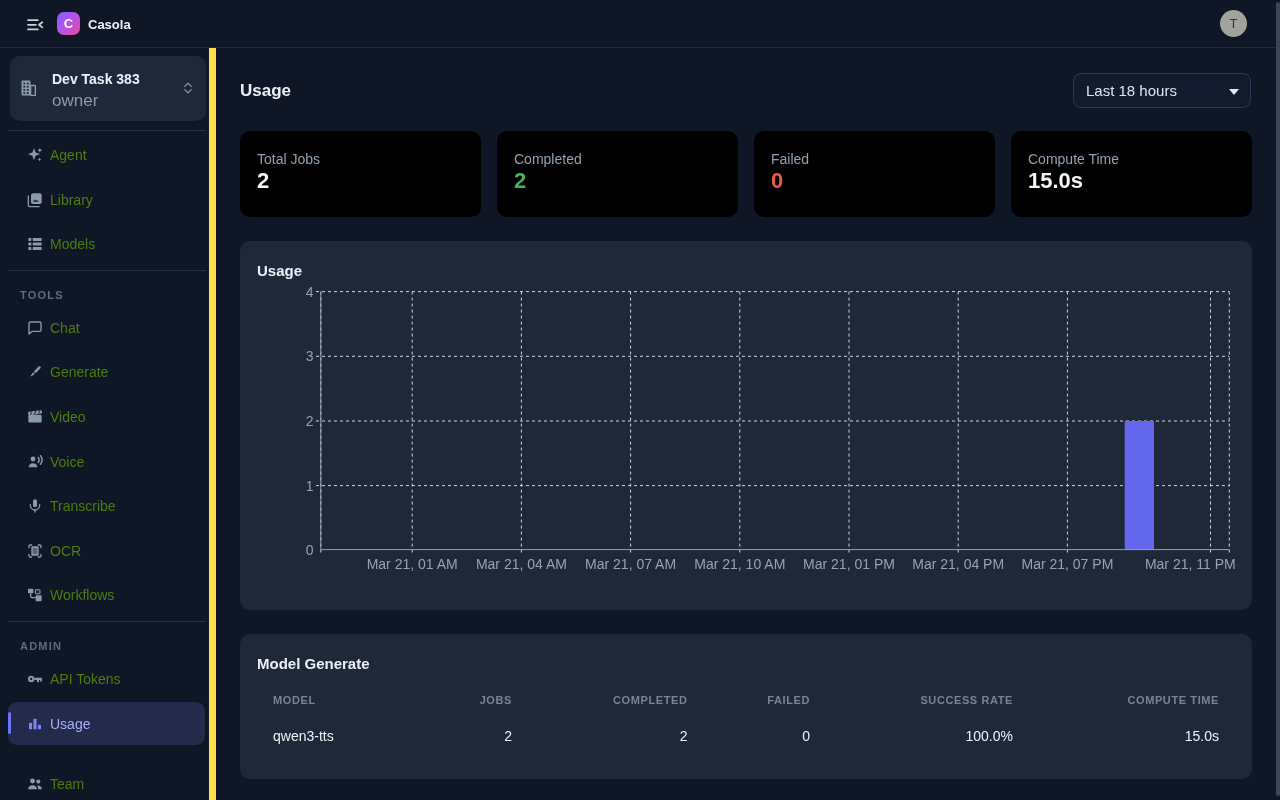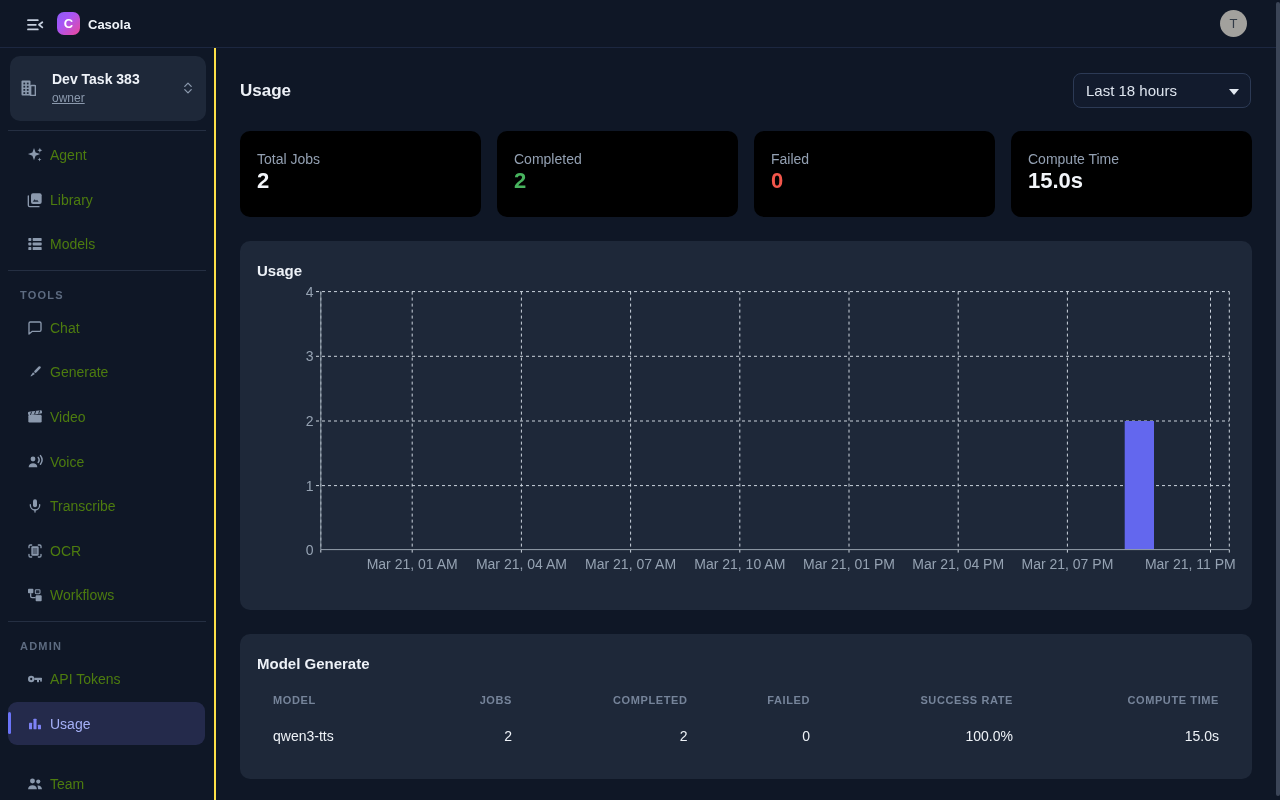--- a/index.html
+++ b/index.html
@@ -10,25 +10,25 @@
 #header { position:absolute; left:0; top:0; width:1280px; height:48px; border-bottom:1px solid #1c2740; }
 #collapse { position:absolute; left:27px; top:18.5px; }
 #logo { position:absolute; left:57px; top:12px; width:23px; height:23px; border-radius:7px;
   background:linear-gradient(135deg,#8b5cf6 0%,#a855f7 38%,#ec4899 100%);
   color:#fff; font-size:13px; font-weight:700; text-align:center; line-height:23px; }
 #brand { position:absolute; left:88px; top:16.5px; font-size:13px; font-weight:700; color:#f0f4f9; }
 #avatar { position:absolute; left:1220px; top:10px; width:27px; height:27px; border-radius:50%;
   background:#a2a19d; color:#323b46; font-size:13px; font-weight:400; text-align:center; line-height:27px; }
 
 
-#sidebar { position:absolute; left:0; top:48px; width:216px; height:752px; border-right:2px solid #fde047; }
+#sidebar { position:absolute; left:0; top:48px; width:216px; height:752px; border-right:7px solid #fde047; }
 #wscard { position:absolute; left:10px; top:8px; width:196px; height:65px; border-radius:10px; background:#1e2839; }
 #wscard .bicon { position:absolute; left:11px; top:24px; }
 #wscard .wtitle { position:absolute; left:42px; top:15px; font-size:14px; font-weight:600; color:#eef2f8; }
-#wscard .wsub { position:absolute; left:42px; top:35px; font-size:12px; color:#8b99ad;text-decoration:underline; }
+#wscard .wsub { position:absolute; left:42px; top:35px; font-size:17px; color:#8b99ad; }
 #wscard .updown { position:absolute; left:171px; top:25px; }
 .divider { position:absolute; left:8px; width:198px; height:1px; background:#252f42; }
 .navlabel { position:absolute; left:20px; font-size:11px; font-weight:600; letter-spacing:1.2px; color:#5d6b80; }
 .navitem { position:absolute; left:8px; width:199px; height:36px; border-radius:8px; }
 .navitem svg { position:absolute; left:19px; top:10px; }
 .navitem .txt { position:absolute; left:42px; top:10px; font-size:14px; color:#4d7c0f; }
 .navitem.sel { background:none; }
 .selbg { position:absolute; left:8px; top:654px; width:197px; height:42.5px; border-radius:9px; background:#242a4b; }
 .navitem.sel .txt { color:#a5b0f7; }
 .selbar { position:absolute; left:8px; width:3px; border-radius:2px; background:#6b74f8; }

